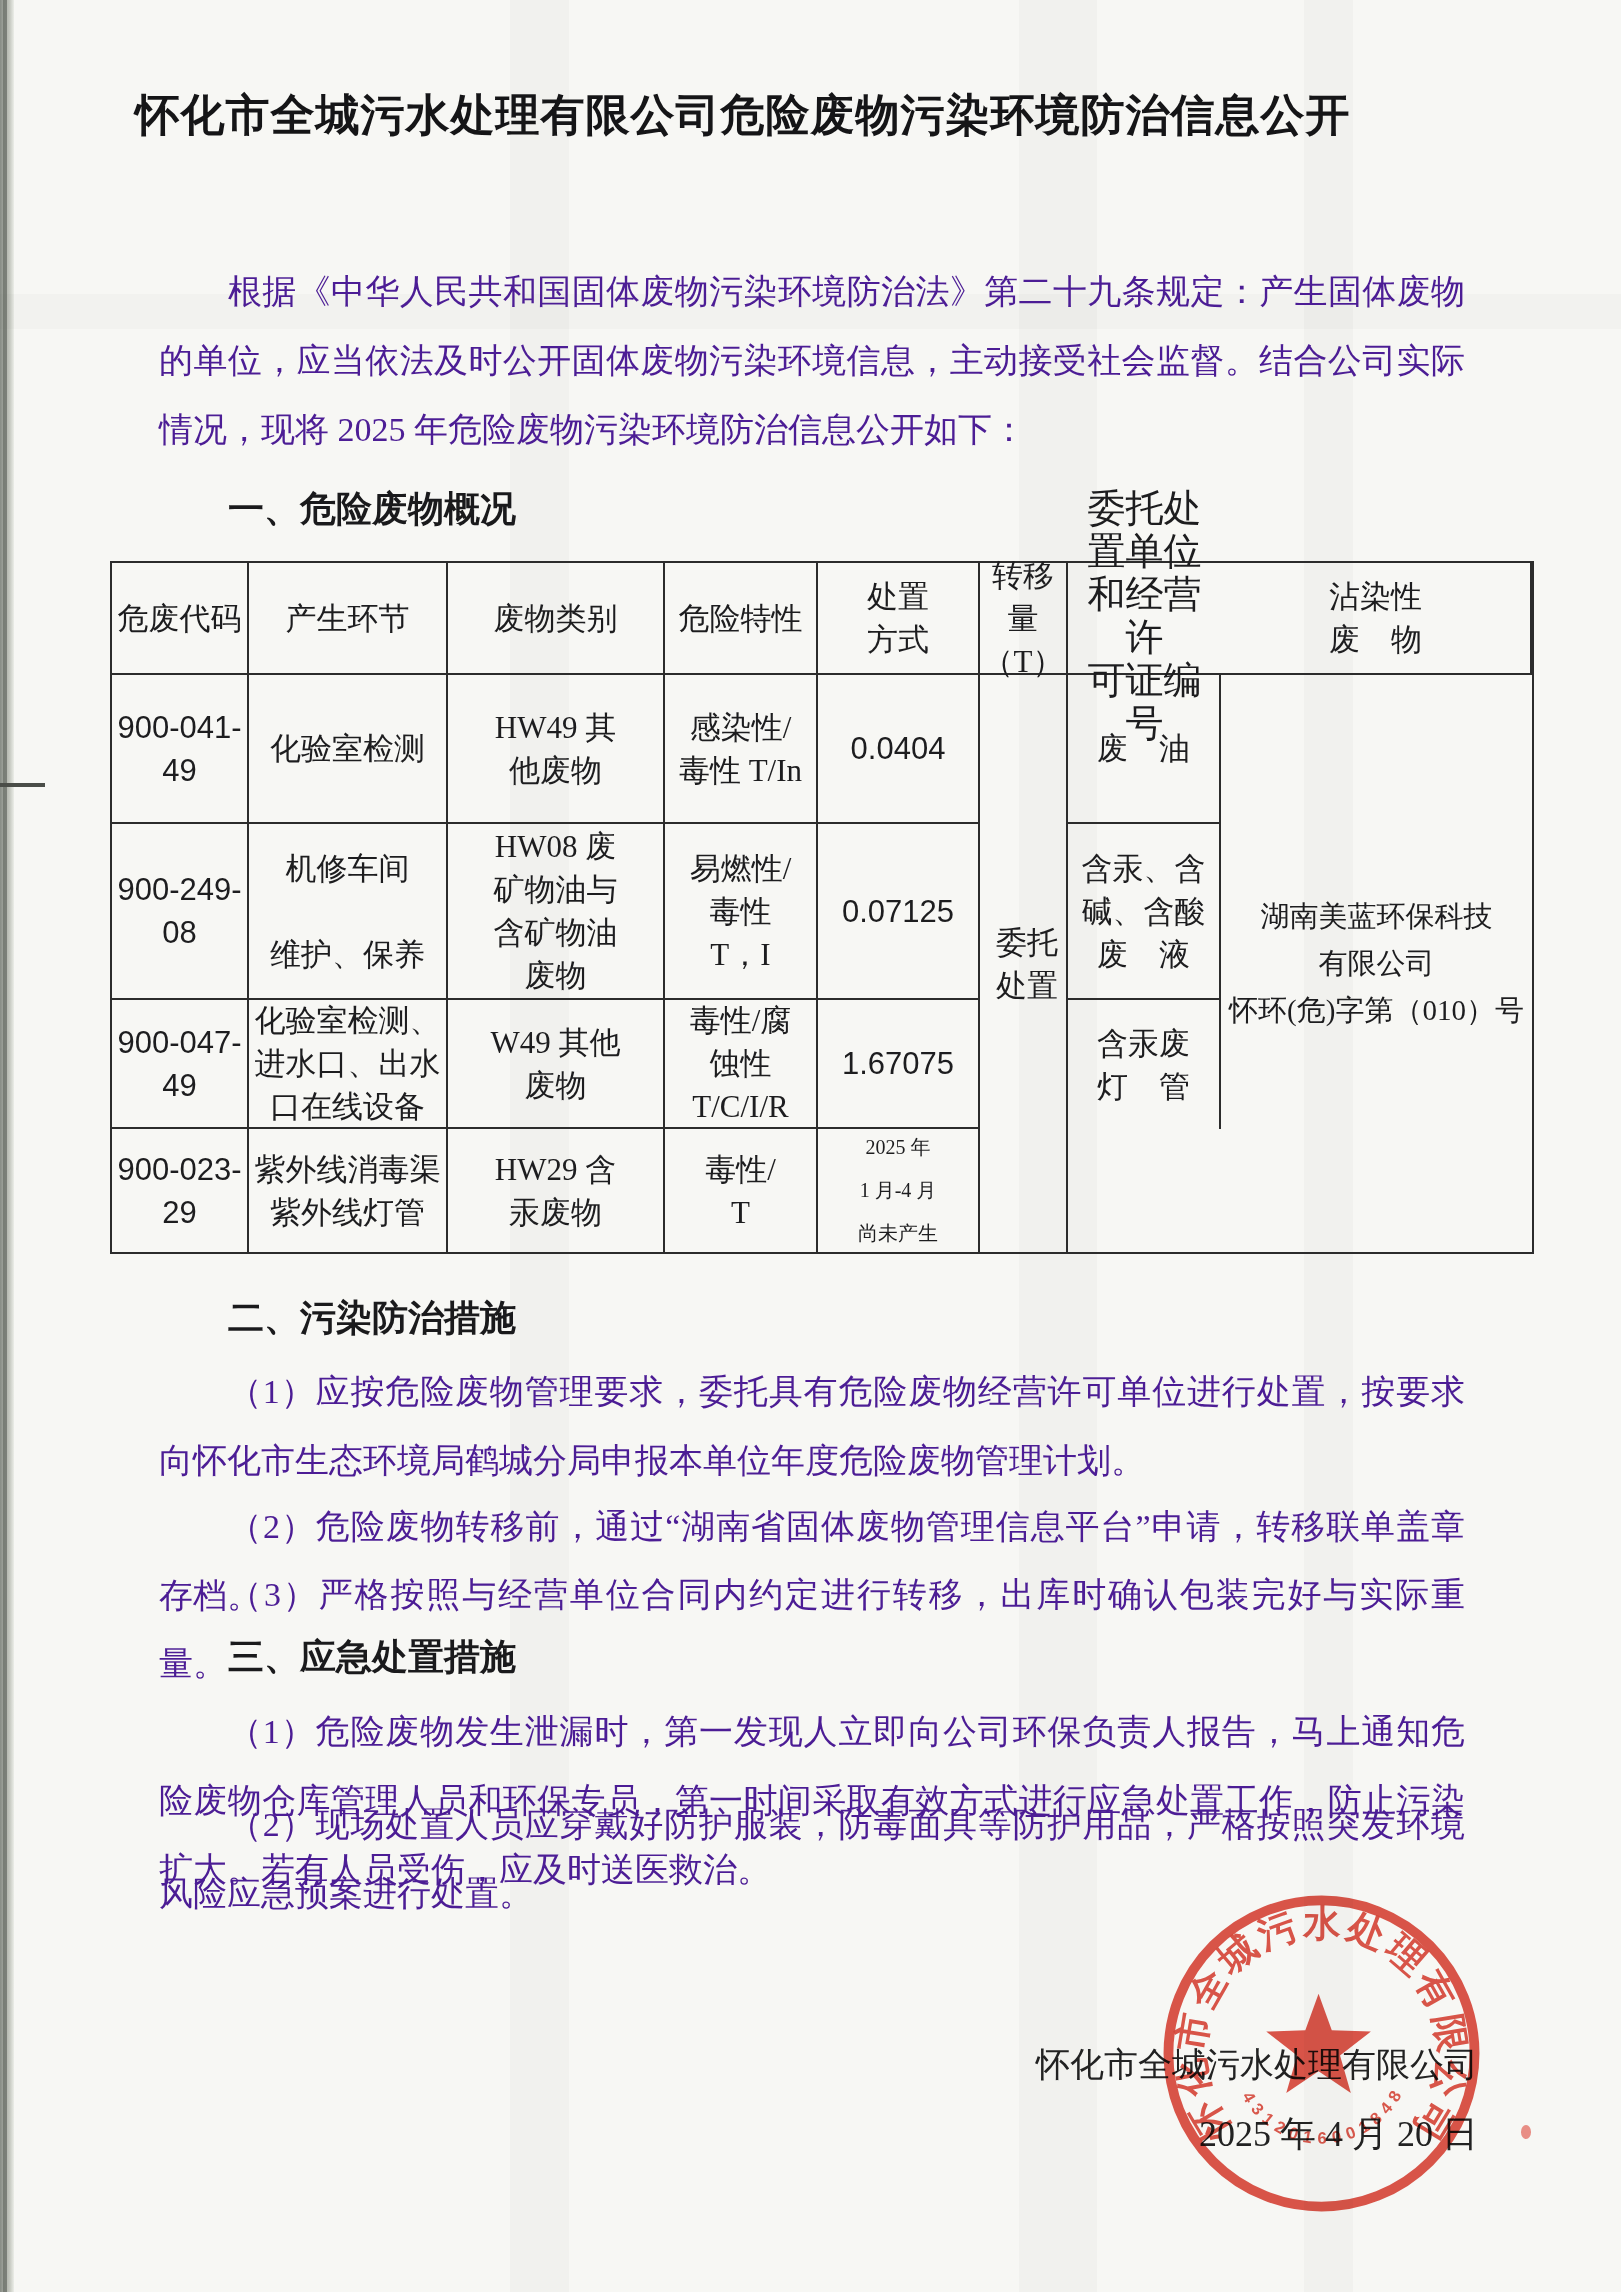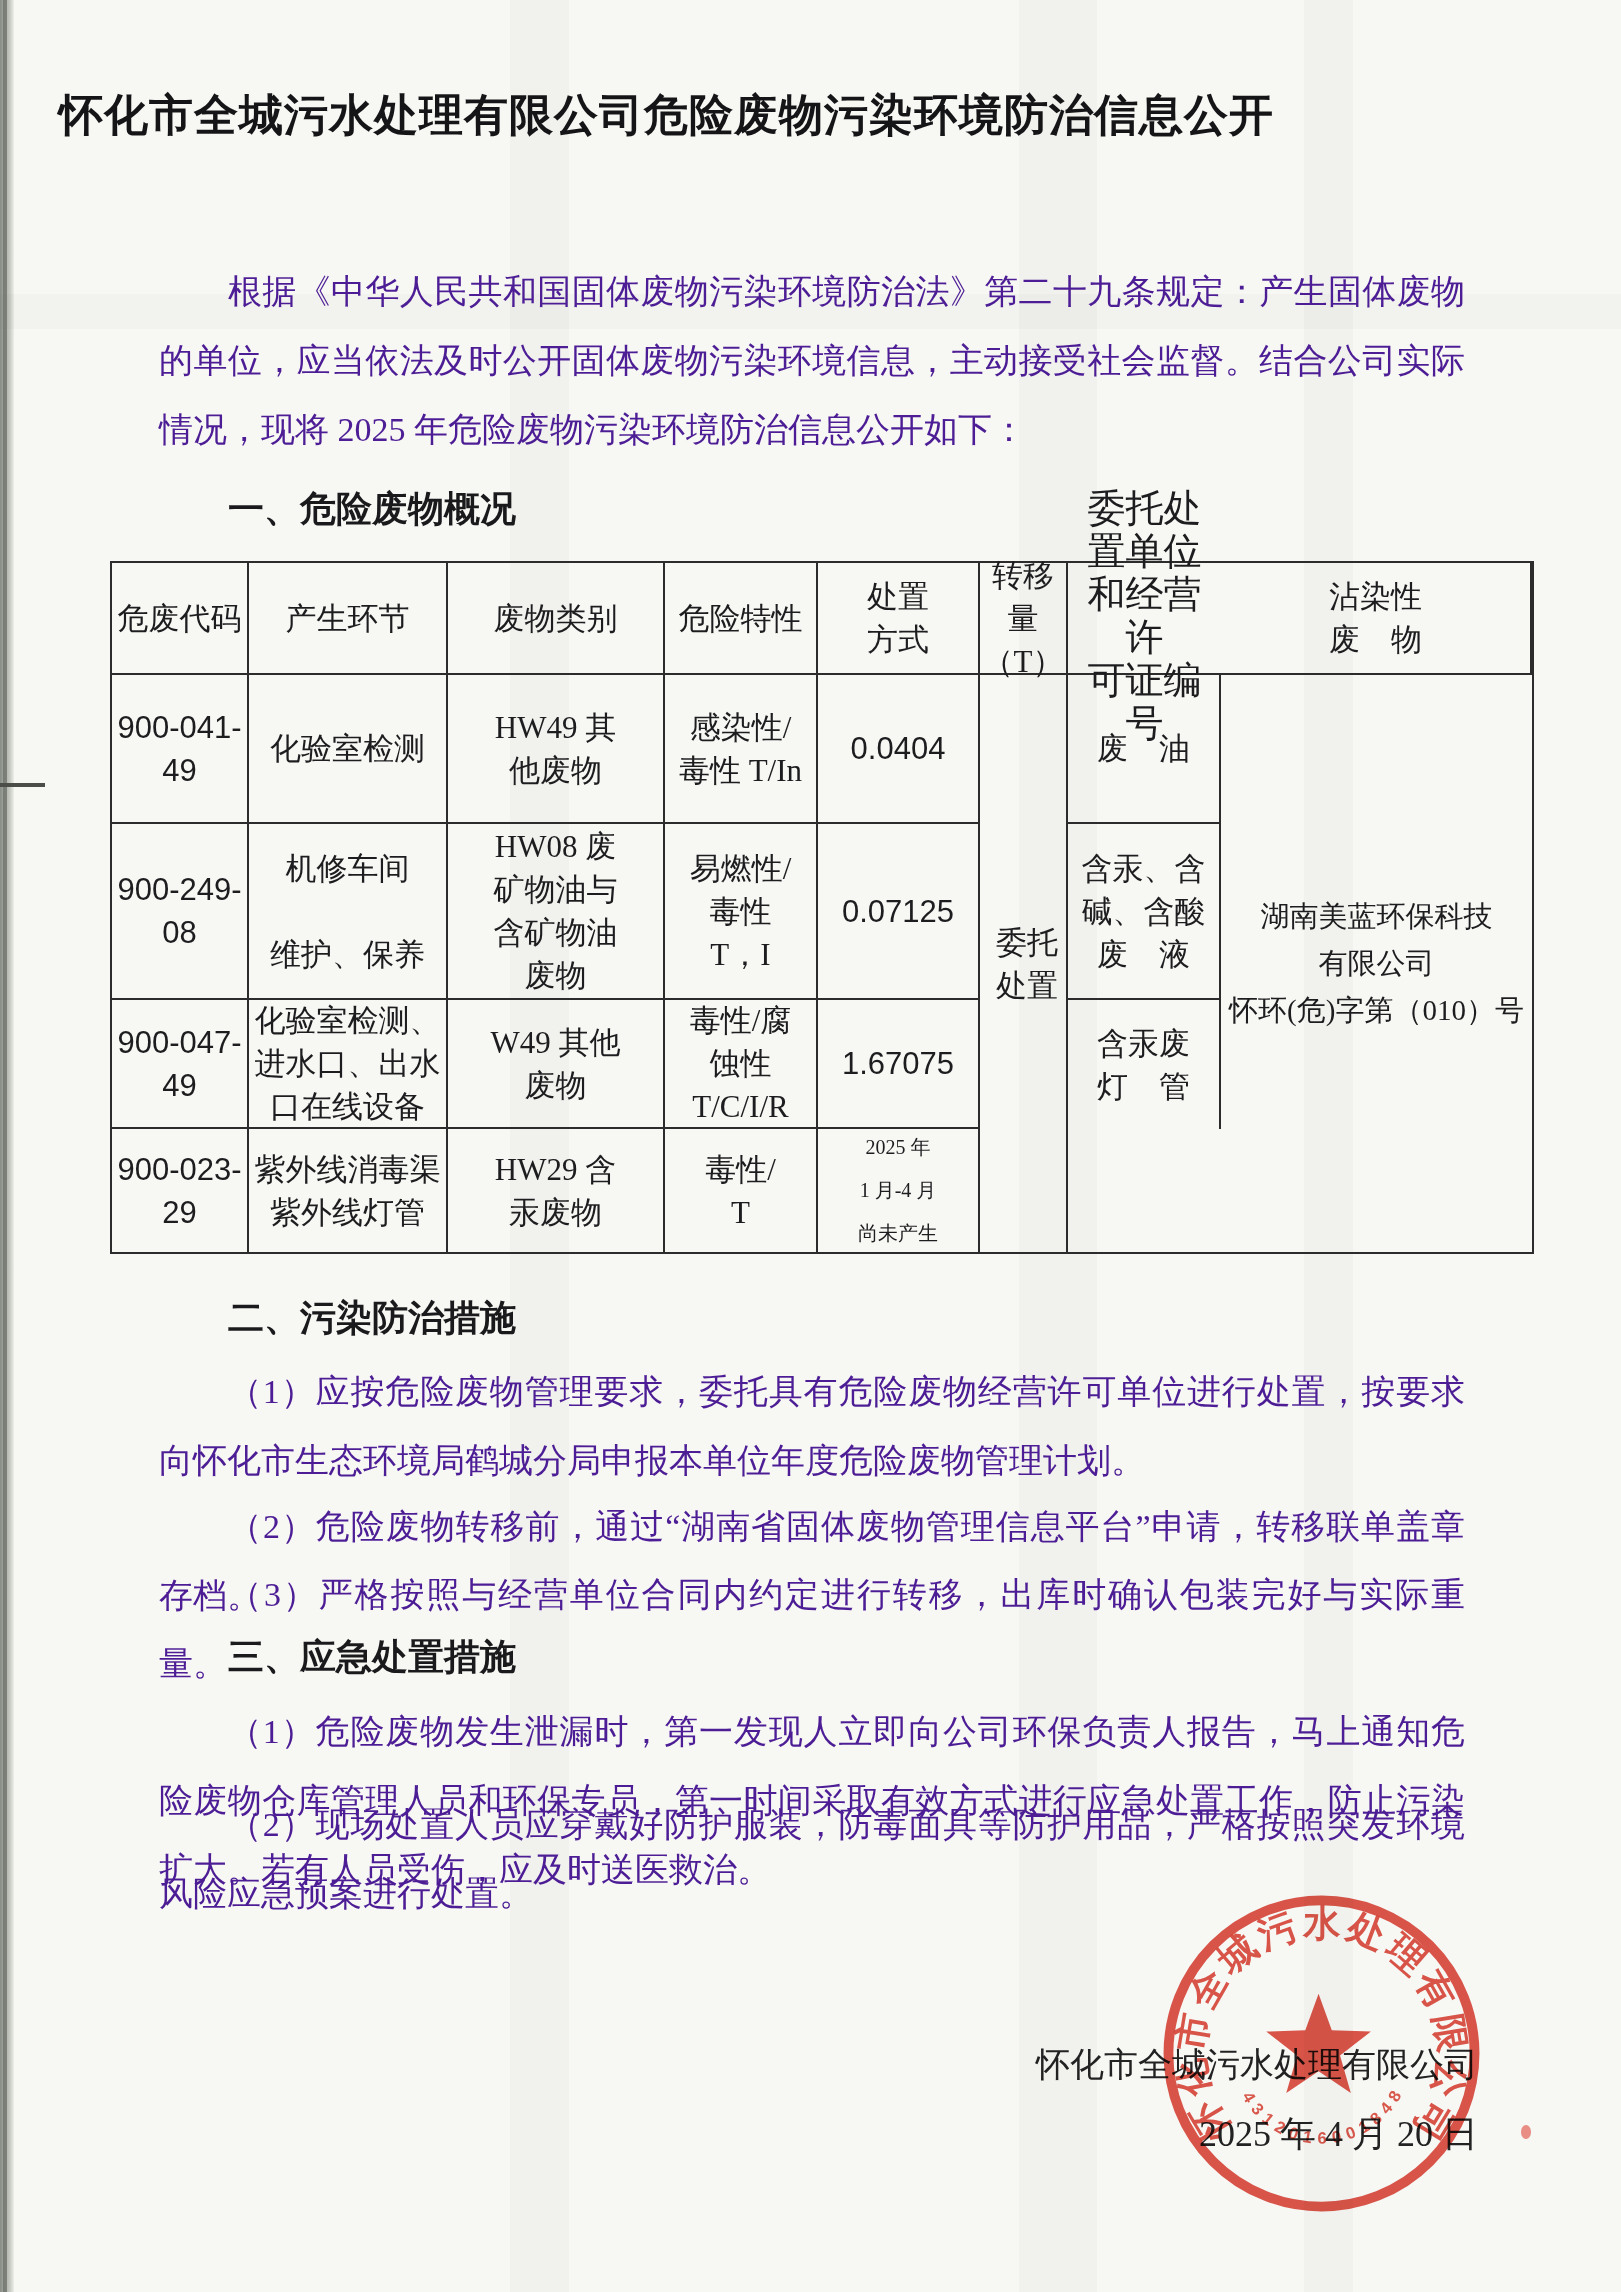--- a/index.html
+++ b/index.html
@@ -7,21 +7,21 @@
         color:#1d1d1f;font-family:"Liberation Serif",serif;}
   .abs{position:absolute;}
   
   .edge{left:0;top:0;width:13.7px;height:2293px;
         background:linear-gradient(90deg,#878c85 0%,#a9ada5 35%,#c6c9c1 70%,#eceee8 100%);}
   .edge-core{left:2.9px;top:0;width:3.9px;height:2293px;background:#6e736c;opacity:.8;}
   .edge-tick{left:0;top:783px;width:45px;height:3.9px;background:#4a4d48;}
   .streak{top:0;height:2293px;background:rgba(118,123,116,0.045);}
   .hstreak{left:0;width:1621px;background:rgba(90,95,90,0.03);}
   
-  .title{left:59px;top:86px;width:1368px;
+  .title{left:59px;top:86px;width:1368px;text-align:center;
          font-family:"Liberation Sans",sans-serif;font-weight:700;font-size:44px;
          letter-spacing:1px;color:#151517;}
   .para{left:159px;width:1306px;font-size:34px;line-height:69px;text-align:justify;
         text-indent:69px;color:#4c1d95;}
   .heading{left:228px;font-family:"Liberation Sans",sans-serif;font-weight:700;
            font-size:36px;color:#1a1a1c;}
   
   .tbl{left:110px;top:561px;display:grid;
        grid-template-columns:137px 199px 217px 153px 162px 88px 153px 311px;
        grid-template-rows:112px 149px 176px 129px 123px;

